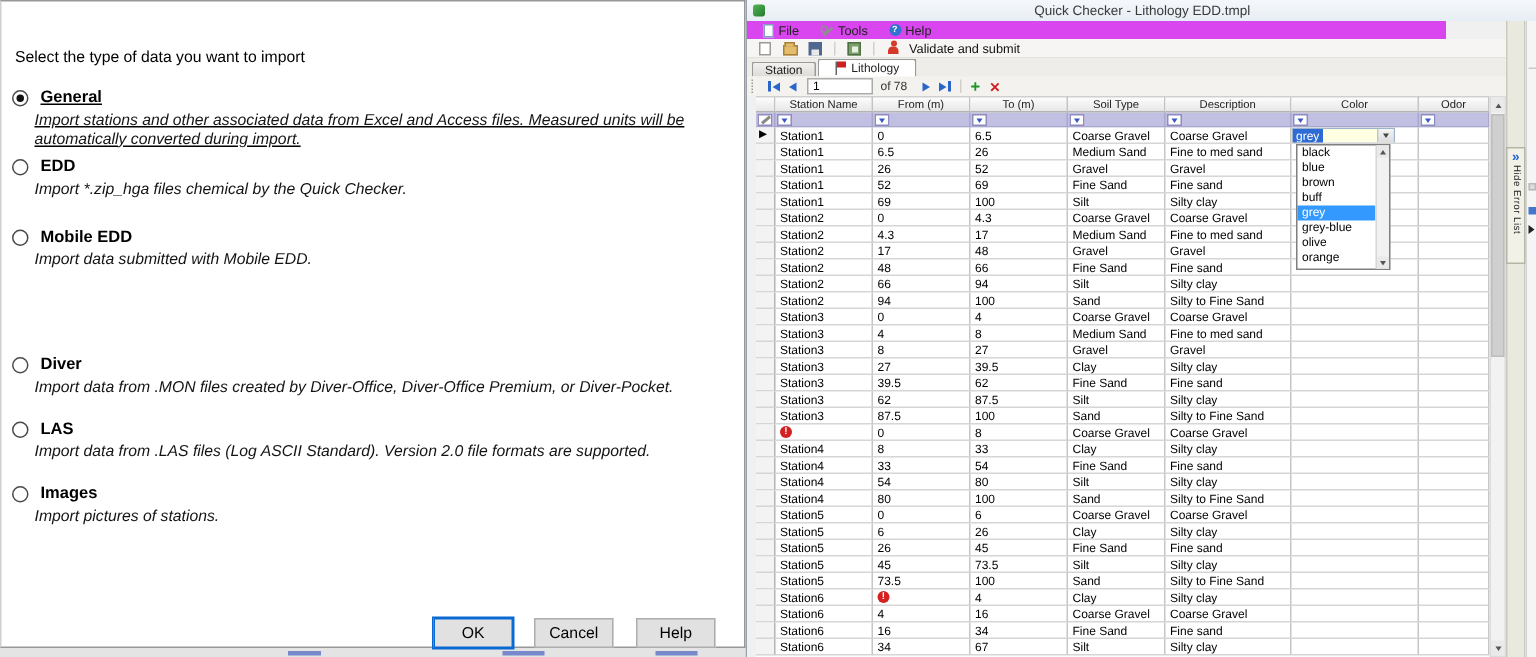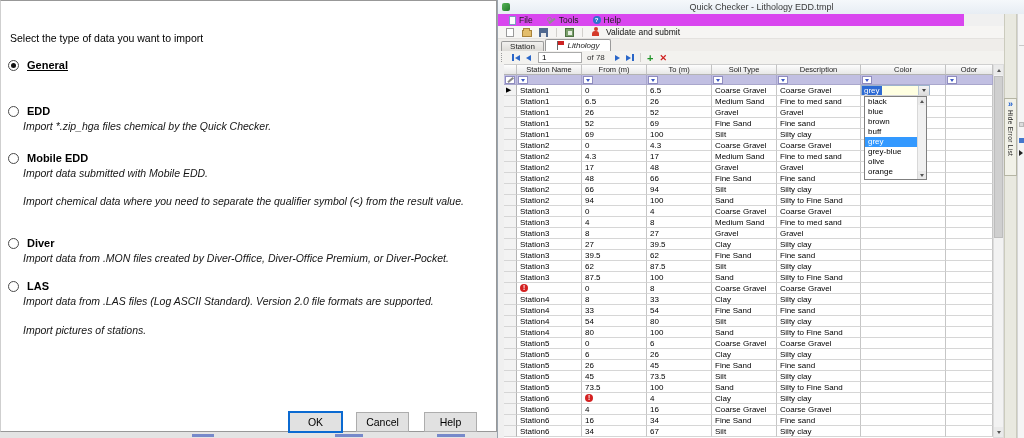--- a/index.html
+++ b/index.html
@@ -52,21 +52,21 @@
   .icon-export{width:9px;height:9px;background:#7ba06c;border:1px solid #4d7141;position:relative;}
   .icon-export::after{content:"";position:absolute;left:2px;top:2px;width:4px;height:4px;background:#e7efe2;}
   .icon-validate{width:9px;height:10px;position:relative;}
   .icon-validate::before{content:"";position:absolute;left:2.5px;top:0;width:4px;height:4px;border-radius:50%;background:#d43a2a;}
   .icon-validate::after{content:"";position:absolute;left:1px;top:4px;width:7px;height:5px;background:#d43a2a;border-radius:3px 3px 0 0;}
   .tb-sep{width:1px;height:9px;background:#d2d0cc;margin:0 2px;}
   .tb-label{font-size:8.5px;color:#111;white-space:nowrap;}
   .tabstrip{position:absolute;left:0;top:39px;width:527px;height:12px;background:#efedea;}
   .tab{position:absolute;display:flex;align-items:center;justify-content:center;gap:3px;font-size:8px;color:#222;border:1px solid #9a9a9a;border-bottom:none;border-radius:2px 2px 0 0;white-space:nowrap;}
   .tab.inactive{left:3px;top:2px;width:43px;height:10px;background:linear-gradient(#f2f1ef,#dddbd7);}
-  .tab.active{left:47px;top:0;width:66px;height:12px;background:#fff;z-index:2;font-style:italic;}
+  .tab.active{left:47px;top:0;width:66px;height:12px;background:#fff;z-index:2;}
   .flag-icon{width:8px;height:9px;position:relative;}
   .flag-icon::before{content:"";position:absolute;left:1px;top:0;width:1px;height:9px;background:#666;}
   .flag-icon::after{content:"";position:absolute;left:2px;top:0;width:6px;height:4px;background:#cc2222;}
   .navbar{position:absolute;left:0;top:51px;width:527px;height:13px;background:#f3f2ef;display:flex;align-items:center;padding-left:3px;}
   .grip{width:3px;height:9px;border-left:1px dotted #9a9a9a;margin-right:5px;}
   .nav-btn{display:flex;align-items:center;justify-content:center;width:13px;height:11px;gap:1px;}
   .tri-l{width:0;height:0;border-top:3.5px solid transparent;border-bottom:3.5px solid transparent;border-right:5px solid #2a66c8;}
   .tri-r{width:0;height:0;border-top:3.5px solid transparent;border-bottom:3.5px solid transparent;border-left:5px solid #2a66c8;}
   .nav-bar-mark{width:2px;height:7px;background:#2a66c8;}
   .nav-sep{width:1px;height:9px;background:#d2d0cc;margin:0 3px;}
@@ -127,53 +127,57 @@
 <body>
 
 <div class="dialog">
   <div class="dlg-prompt">Select the type of data you want to import</div>
   <div id="import-options">
       <div class="opt" style="top: 57px; text-decoration: underline;">
         <div class="opt-head">
           <span class="radio sel"></span>
           <span class="opt-label">General</span>
         </div>
+        <div class="opt-desc">Import stations and other associated data from Excel and Access files. Measured units will be automatically converted during import.</div>
       </div>
       <div class="opt" style="top: 103px;">
         <div class="opt-head">
           <span class="radio"></span>
           <span class="opt-label">EDD</span>
         </div>
         <div class="opt-desc">Import *.zip_hga files chemical by the Quick Checker.</div>
       </div>
       <div class="opt" style="top: 150px;">
         <div class="opt-head">
           <span class="radio"></span>
           <span class="opt-label">Mobile EDD</span>
         </div>
         <div class="opt-desc">Import data submitted with Mobile EDD.</div>
       </div>
       <div class="opt" style="top: 192px;">
-        <div class="opt-desc">Import chemical data where you need to separate the qualifier symbol (&lt;) from the result value.</div>
       </div>
       <div class="opt" style="top: 235px;">
         <div class="opt-head">
           <span class="radio"></span>
           <span class="opt-label">Diver</span>
         </div>
         <div class="opt-desc">Import data from .MON files created by Diver-Office, Diver-Office Premium, or Diver-Pocket.</div>
       </div>
       <div class="opt" style="top: 278px;">
         <div class="opt-head">
           <span class="radio"></span>
           <span class="opt-label">LAS</span>
         </div>
         <div class="opt-desc">Import data from .LAS files (Log ASCII Standard). Version 2.0 file formats are supported.</div>
       </div>
       <div class="opt" style="top: 321px;">
+        <div class="opt-head">
+          <span class="radio"></span>
+          <span class="opt-label">Images</span>
+        </div>
         <div class="opt-desc">Import pictures of stations.</div>
       </div>
     </div>
   <button class="dlg-btn ok">OK</button>
   <button class="dlg-btn cancel">Cancel</button>
   <button class="dlg-btn help">Help</button>
 </div>
 <div class="below-strip">
   <span class="frag" style="left:192px;width:22px;"></span>
   <span class="frag" style="left:335px;width:28px;"></span>

